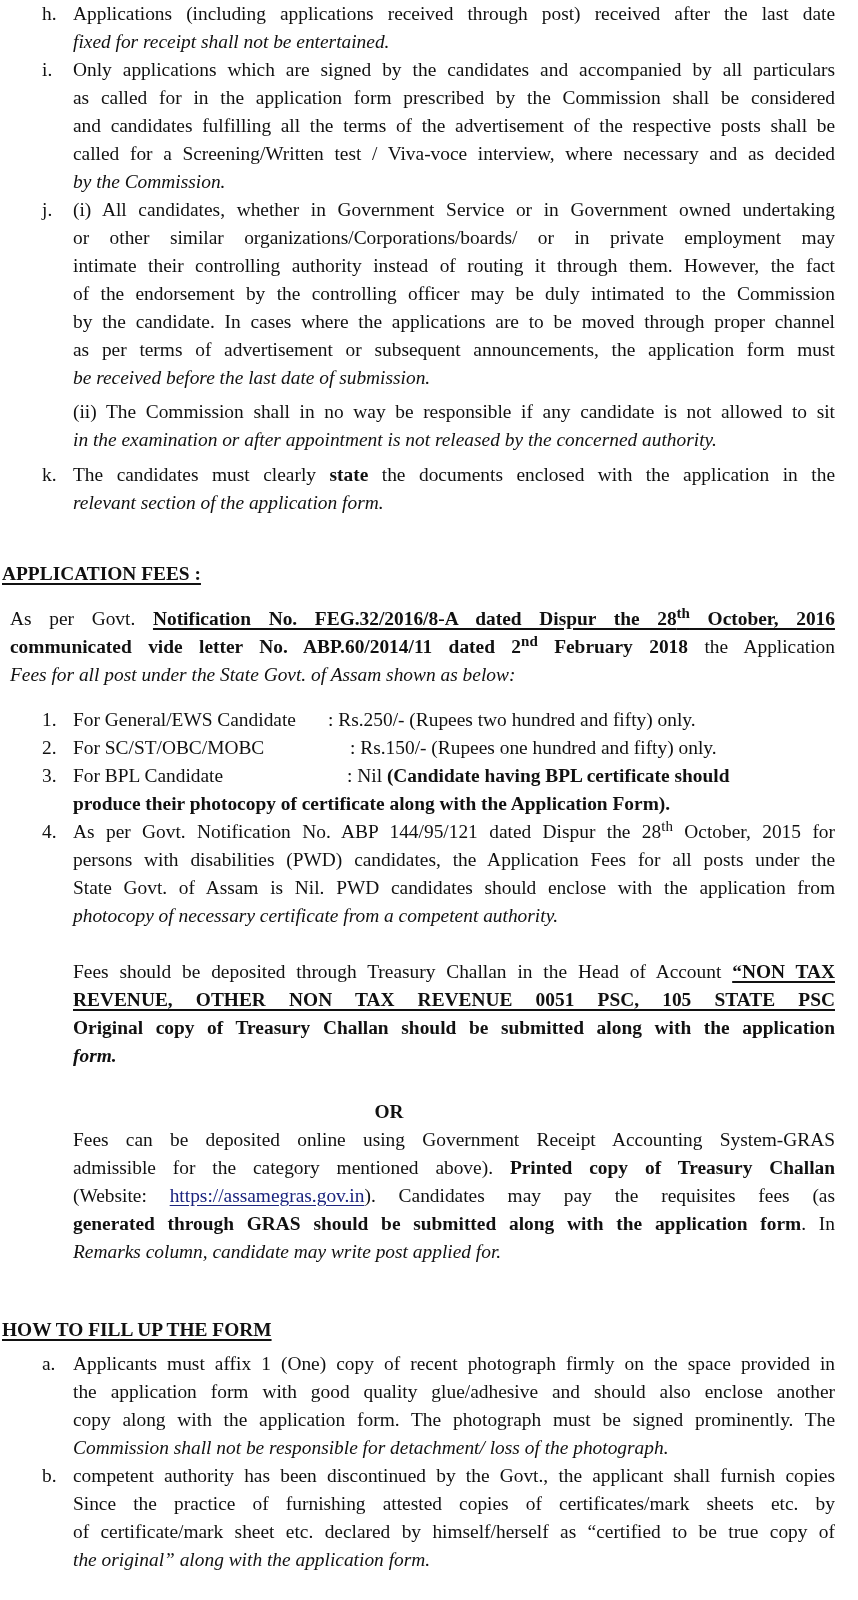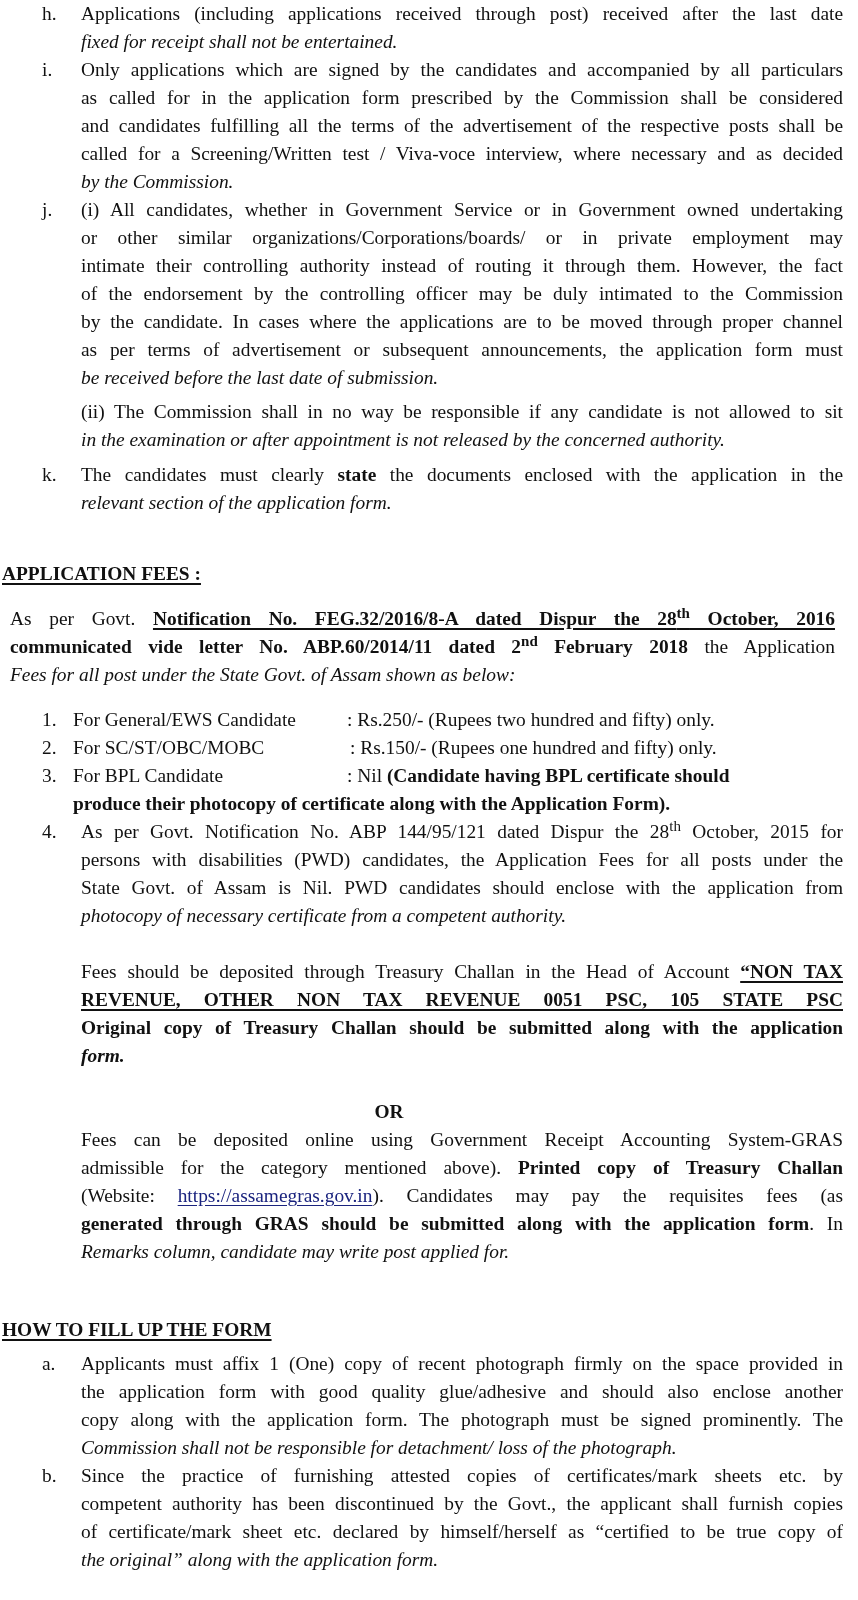--- a/index.html
+++ b/index.html
@@ -4,21 +4,21 @@
 <style>
   html, body { margin: 0; padding: 0; background: #ffffff; }
   body {
     width: 858px; height: 1600px; overflow: hidden; position: relative;
     font-family: "Liberation Serif", "DejaVu Serif", serif;
     font-size: 19.4px; color: #111111; line-height: 28px;
   }
   .page { position: absolute; left: 0; top: 0; width: 858px; }
   .item { position: absolute; left: 0; width: 858px; }
   .marker { position: absolute; left: 42px; width: 28px; }
-  .body-text { position: absolute; left: 81px; width: 762px; text-align: justify; text-align-last: left; }
+  .body-text { position: absolute; left: 73px; width: 762px; text-align: justify; text-align-last: left; }
   .b { font-weight: bold; }
   .u { text-decoration: underline; text-decoration-thickness: 1.5px; text-underline-offset: 3px; }
   .link { color: #1a237e; text-decoration: underline; text-underline-offset: 3px; }
   sup { font-size: 15px; line-height: 0; vertical-align: 7px; }
   .heading { position: absolute; left: 2px; font-weight: bold; text-decoration: underline; text-decoration-thickness: 2px; text-underline-offset: 3px; }
   .para { position: absolute; left: 10px; width: 825px; text-align: justify; }
   .fee-row { position: absolute; left: 0; width: 858px; }
   .fee-num { position: absolute; left: 42px; }
   .fee-label { position: absolute; left: 73px; }
   .fee-value { position: absolute; }
@@ -81,21 +81,21 @@
 
   <div class="para" style="top:605px">
     <span class="just"><span>As per Govt. </span><span class="b u"><span>Notification No. FEG.32/2016/8-A dated Dispur the 28</span><sup>th</sup><span> October, 2016</span></span></span>
     <span class="just"><span class="b"><span>communicated vide letter No. ABP.60/2014/11 dated 2</span><sup>nd</sup><span> February 2018</span></span><span> the Application</span></span>
     <span class="line">Fees for all post under the State Govt. of Assam shown as below:</span>
   </div>
 
   <div class="fee-row" style="top:706px">
     <span class="fee-num">1.</span>
     <span class="fee-label">For General/EWS Candidate</span>
-    <span class="fee-value" style="left:347px">: Rs.250/- (Rupees two hundred and fifty) only.</span>
+    <span class="fee-value" style="left:328px">: Rs.250/- (Rupees two hundred and fifty) only.</span>
   </div>
   <div class="fee-row" style="top:734px">
     <span class="fee-num">2.</span>
     <span class="fee-label">For SC/ST/OBC/MOBC</span>
     <span class="fee-value" style="left:350px">: Rs.150/- (Rupees one hundred and fifty) only.</span>
   </div>
   <div class="fee-row" style="top:762px">
     <span class="fee-num">3.</span>
     <span class="fee-label">For BPL Candidate</span>
     <span class="fee-value" style="left:347px"><span>: Nil </span><span class="b">(Candidate having BPL certificate should</span></span>
@@ -143,20 +143,20 @@
       <span class="just">Applicants must affix 1 (One) copy of recent photograph firmly on the space provided in</span>
       <span class="just">the application form with good quality glue/adhesive and should also enclose another</span>
       <span class="just">copy along with the application form. The photograph must be signed prominently.  The</span>
       <span class="line">Commission shall not be responsible for detachment/ loss of the photograph.</span>
     </div>
   </div>
 
   <div class="item" style="top:1462px">
     <span class="marker">b.</span>
     <div class="body-text">
+      <span class="just">competent authority has been discontinued by the Govt., the applicant shall furnish copies</span>
       <span class="just">Since the practice of furnishing attested copies of certificates/mark sheets etc. by</span>
-      <span class="just">competent authority has been discontinued by the Govt., the applicant shall furnish copies</span>
       <span class="just">of certificate/mark sheet etc. declared by himself/herself as “certified to be true copy of</span>
       <span class="line">the original” along with the application form.</span>
     </div>
   </div>
 
 </div>
 
 </body></html>

